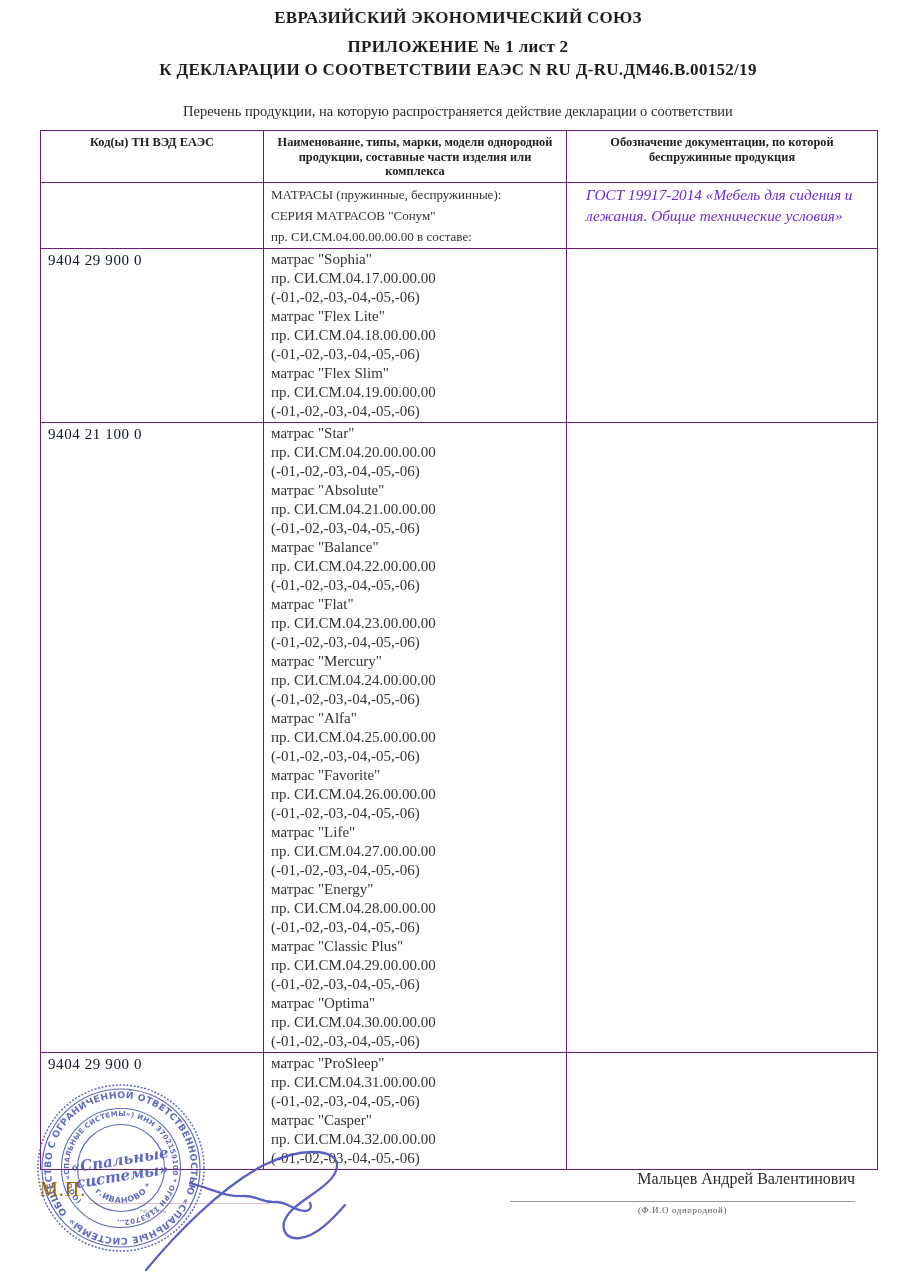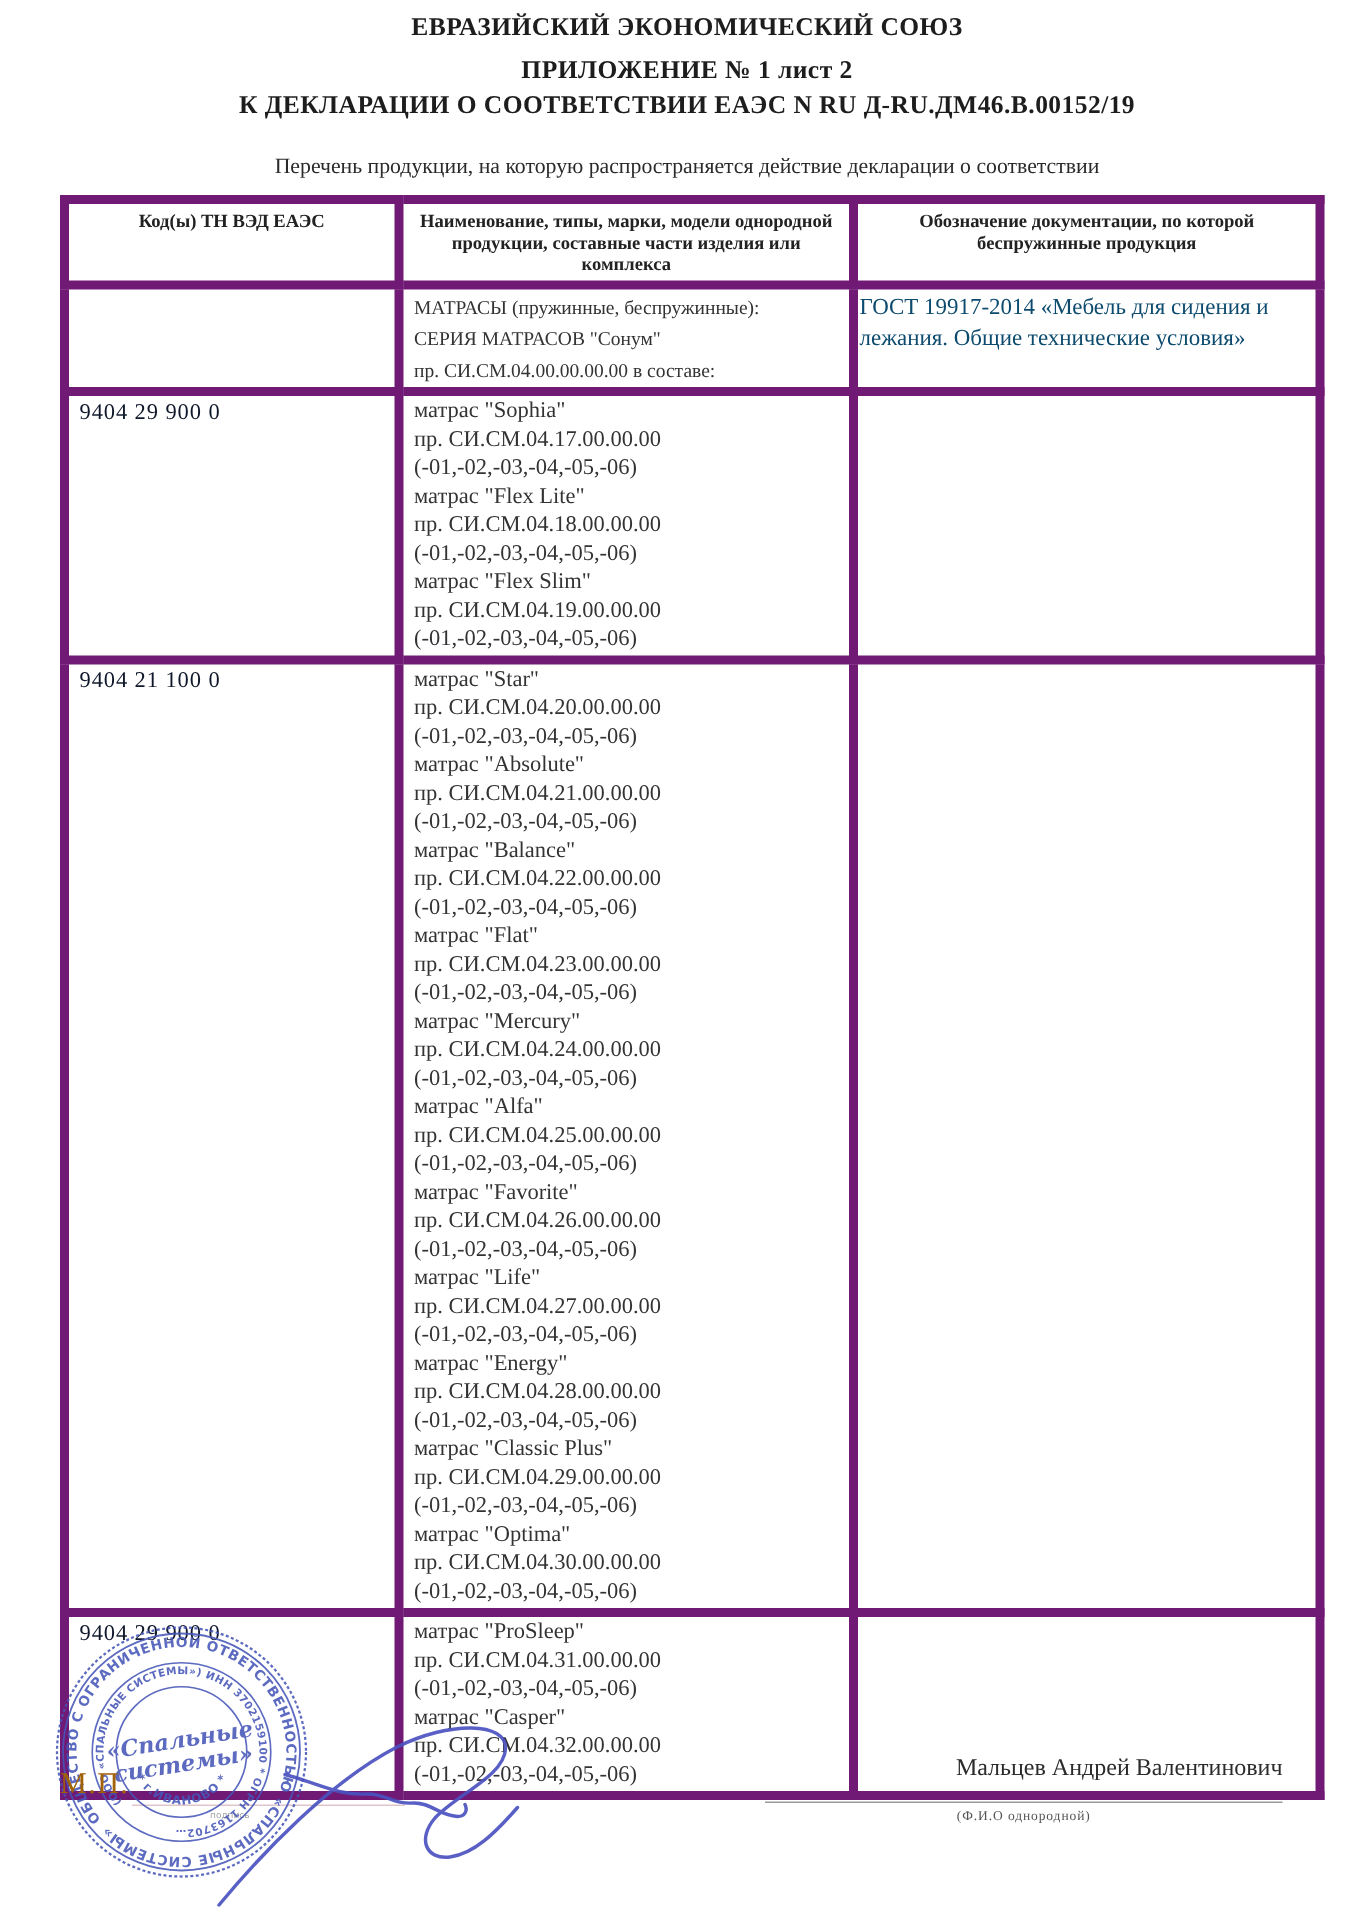--- a/index.html
+++ b/index.html
@@ -10,29 +10,29 @@
   .abs{position:absolute;}
   .t1,.t2,.t3{left:8px;width:900px;text-align:center;font-weight:bold;font-size:17px;color:#1d1d1d;letter-spacing:.3px;}
   .t1{top:8px;}
   .t2{top:37px;}
   .t3{top:60px;}
   .subtitle{left:8px;top:103px;width:900px;text-align:center;font-size:14.5px;color:#2a2a2a;}
   table.doc-table{
     position:absolute;left:40px;top:130px;width:837px;
     border-collapse:collapse;table-layout:fixed;
   }
-  .doc-table th,.doc-table td{border:6px solid #701a75;vertical-align:top;}
+  .doc-table th,.doc-table td{border:1px solid #701a75;vertical-align:top;}
   .doc-table th{
     font-size:12.4px;font-weight:bold;text-align:center;line-height:14.5px;
     padding:4px 10px 3px 10px;color:#222;
   }
   td.code{font-size:15px;padding:3px 6px 2px 7px;letter-spacing:.6px;color:#0f172a;}
   td.prod{font-size:15px;line-height:19px;padding:1px 6px 1px 7px;white-space:pre-line;color:#333;}
   tr.first td.prod{line-height:21px;font-size:13px;}
-  td.docref{font-size:15.3px;line-height:21px;padding:1px 6px 1px 1px;white-space:pre-line;color:#0c4a6e;}
+  td.docref{font-size:15.3px;line-height:21px;padding:1px 6px 1px 19px;white-space:pre-line;color:#6d28d9;font-style:italic;}
   .mp{left:40px;top:1178px;font-size:20px;color:#a16207;letter-spacing:1px;z-index:6;}
   .sig-line-left{left:88px;top:1203px;width:182px;height:1px;background:rgba(185,125,135,.45);z-index:2;}
   .sig-caption{left:140px;top:1207px;font-size:6px;color:#8d8d8d;opacity:.8;font-family:"DejaVu Sans",sans-serif;z-index:2;}
   .name{left:510px;top:1170px;width:345px;text-align:right;font-size:16px;color:#2b2b2b;z-index:2;}
   .name-line{left:510px;top:1201px;width:345px;height:1px;background:#9a9a9a;z-index:2;}
   .name-caption{left:510px;top:1205px;width:345px;text-align:center;font-size:9px;color:#555;letter-spacing:.6px;z-index:2;}
   svg.overlay{position:absolute;left:0;top:0;z-index:5;pointer-events:none;}
   .stamp-ring-text{font-family:"DejaVu Sans",sans-serif;font-weight:bold;}
 </style>
 </head>

